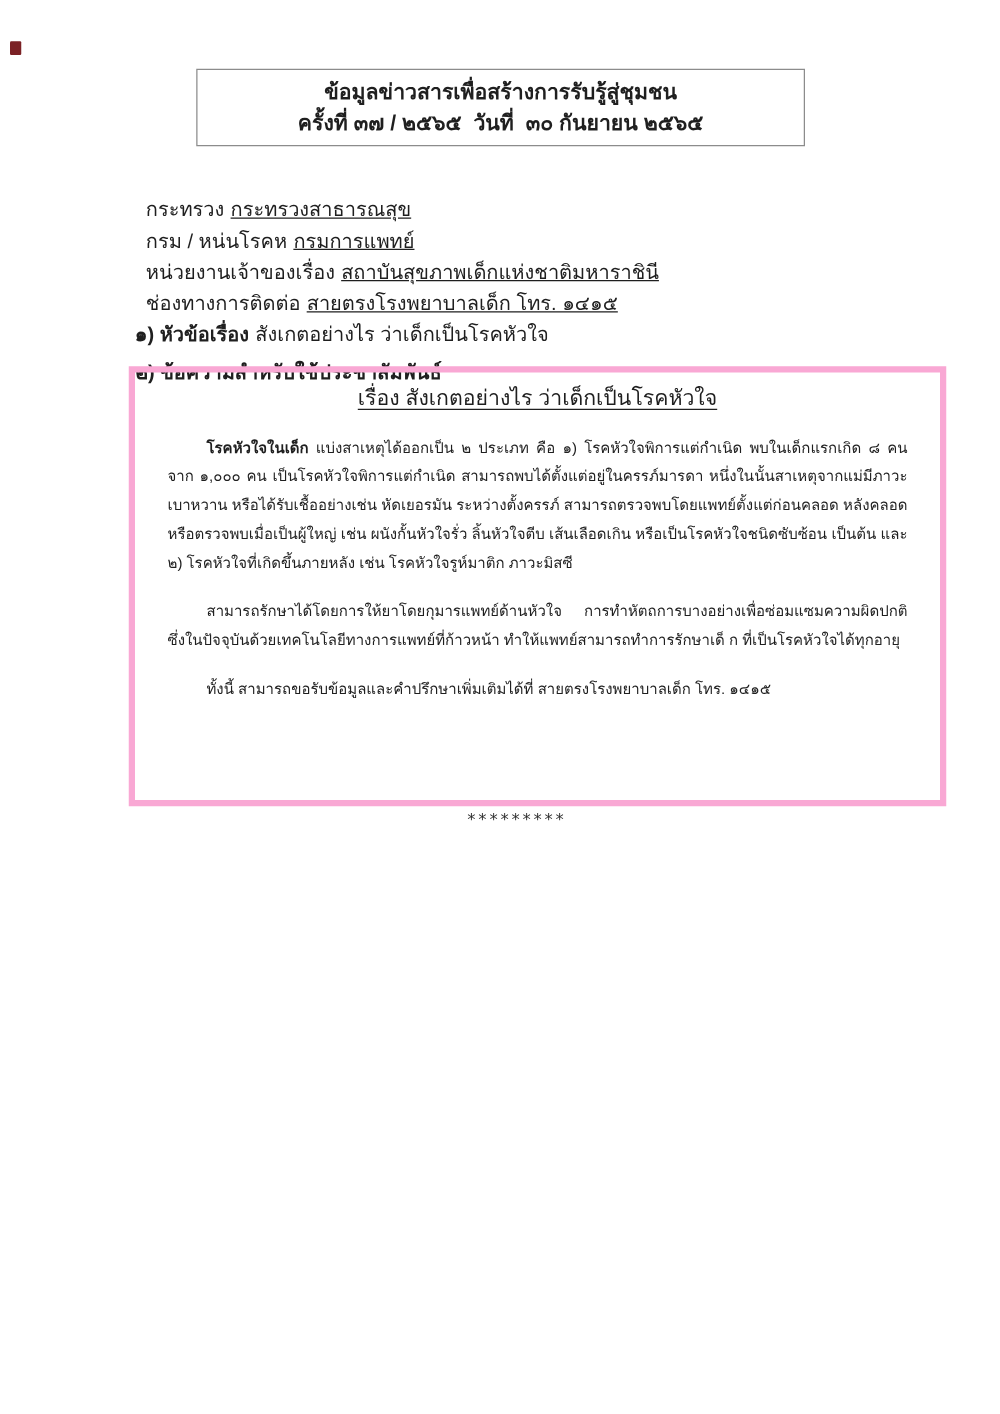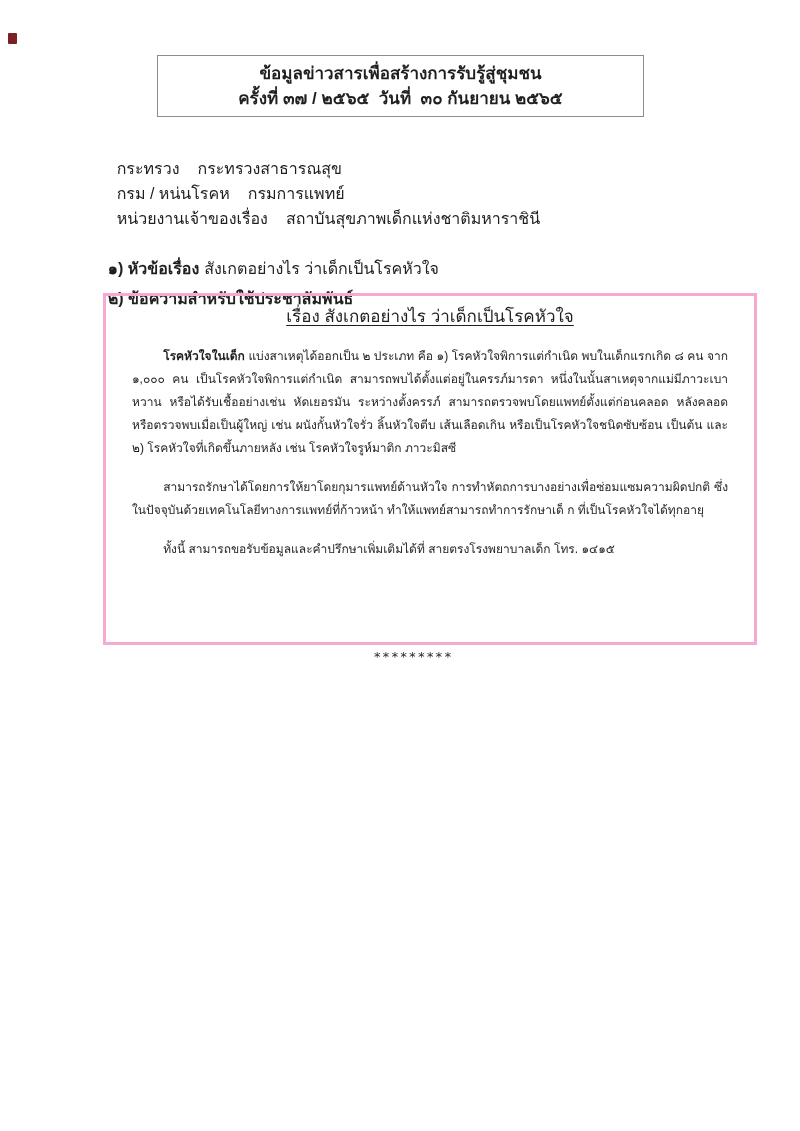--- a/index.html
+++ b/index.html
@@ -37,38 +37,38 @@
     white-space: pre-wrap;
   }
   .meta {
     position: absolute;
     left: 90px; top: 131px;
     width: 660px;
     font-size: 16px;
   }
   .meta .row { line-height: 25px; height: 25px; white-space: pre-wrap; }
   .meta .label { font-weight: normal; }
-  .meta .value { margin-left: 18px; }
+  .meta .value { margin-left: 5px; text-decoration: underline; }
   .section-line {
     position: absolute;
     left: 90px;
     width: 680px;
     font-size: 16px;
     line-height: 22px;
     white-space: pre-wrap;
   }
   .section-line .label { font-weight: bold; }
   .section-line .value { margin-left: 5px; }
   .s1 { top: 236px; }
   .s2 { top: 266px; }
   .content-box {
     position: absolute;
     left: 103px; top: 293px;
     width: 654px; height: 352px;
-    border: 3px solid #f9a8d4;
+    border: 5px solid #f9a8d4;
     box-sizing: border-box;
     padding: 9px 10px 0 10px;
     overflow: hidden;
   }
   .box-title {
     text-align: center;
     font-size: 17px;
     line-height: 24px;
     text-decoration: underline;
     text-underline-offset: 3px;
@@ -110,20 +110,23 @@
   <div class="meta">
     <div class="row">
       <span class="label">กระทรวง</span><span class="value">กระทรวงสาธารณสุข</span>
     </div>
     <div class="row">
       <span class="label">กรม / หน่นโรคห</span><span class="value">กรมการแพทย์</span>
     </div>
     <div class="row">
       <span class="label">หน่วยงานเจ้าของเรื่อง</span><span class="value">สถาบันสุขภาพเด็กแห่งชาติมหาราชินี</span>
     </div>
+    <div class="row">
+      <span class="label">ช่องทางการติดต่อ</span><span class="value">สายตรงโรงพยาบาลเด็ก โทร. ๑๔๑๕</span>
+    </div>
   </div>
 
   <div class="section-line s1">
     <span class="label">๑) หัวข้อเรื่อง</span><span class="value">สังเกตอย่างไร ว่าเด็กเป็นโรคหัวใจ</span>
   </div>
 
   <div class="section-line s2">
     <span class="label">๒) ข้อความสำหรับใช้ประชาสัมพันธ์</span>
   </div>
 

